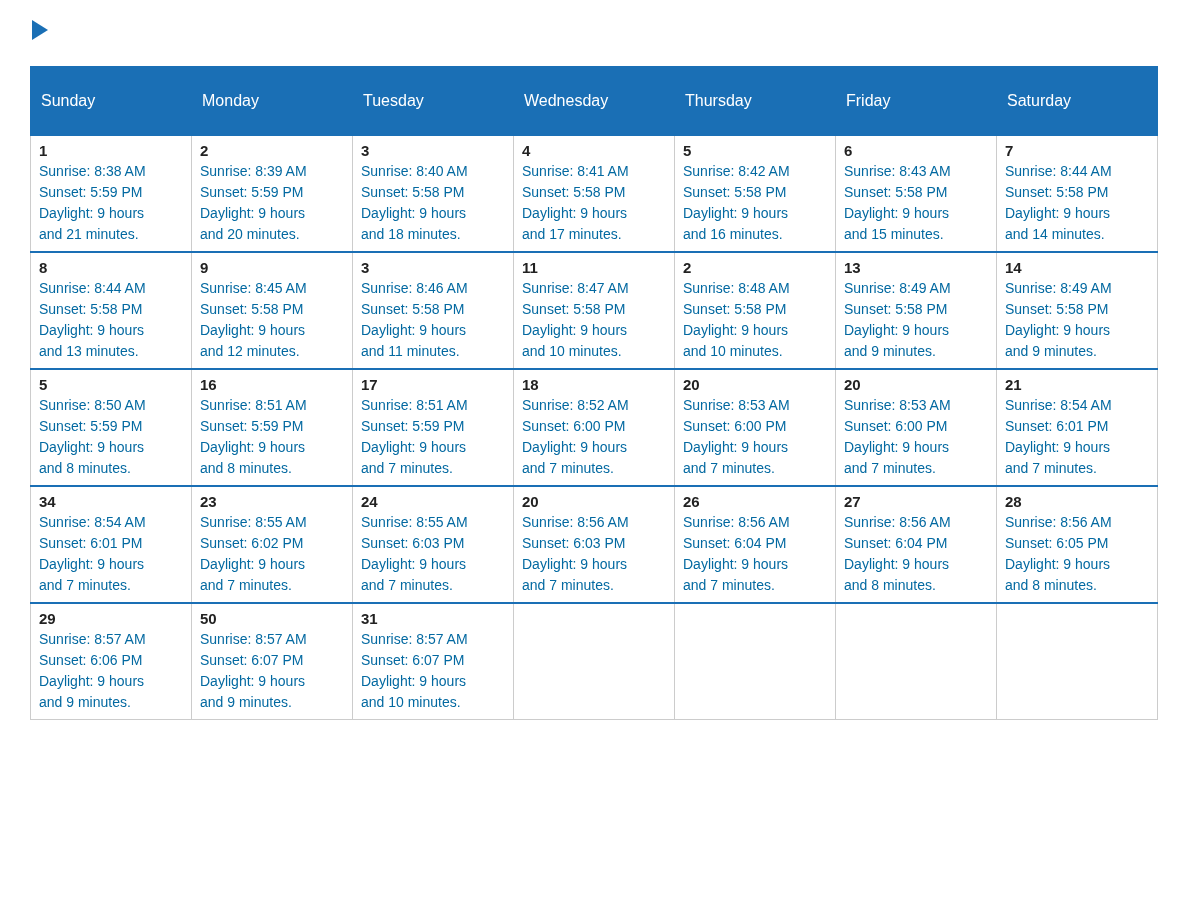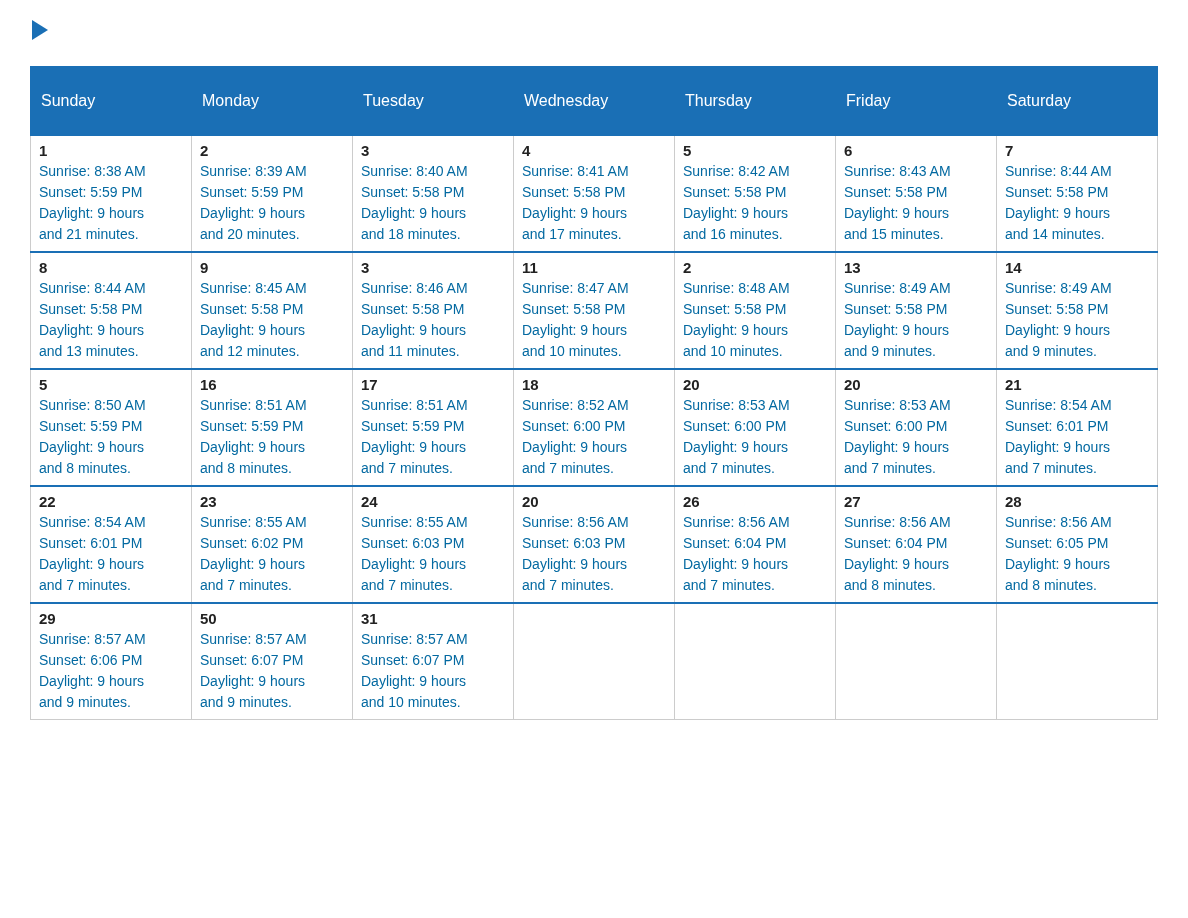--- a/index.html
+++ b/index.html
@@ -216,21 +216,21 @@
           <span class="day-number">20</span>
         <div class="day-info">Sunrise: 8:53 AM<br>Sunset: 6:00 PM<br>Daylight: 9 hours<br>and 7 minutes.</div>
         </td>
         <td>
           <span class="day-number">21</span>
         <div class="day-info">Sunrise: 8:54 AM<br>Sunset: 6:01 PM<br>Daylight: 9 hours<br>and 7 minutes.</div>
         </td>
       </tr>
       <tr>
         <td>
-          <span class="day-number">22</span>
+          <span class="day-number">34</span>
         <div class="day-info">Sunrise: 8:54 AM<br>Sunset: 6:01 PM<br>Daylight: 9 hours<br>and 7 minutes.</div>
         </td>
         <td>
           <span class="day-number">23</span>
         <div class="day-info">Sunrise: 8:55 AM<br>Sunset: 6:02 PM<br>Daylight: 9 hours<br>and 7 minutes.</div>
         </td>
         <td>
           <span class="day-number">24</span>
         <div class="day-info">Sunrise: 8:55 AM<br>Sunset: 6:03 PM<br>Daylight: 9 hours<br>and 7 minutes.</div>
         </td>

